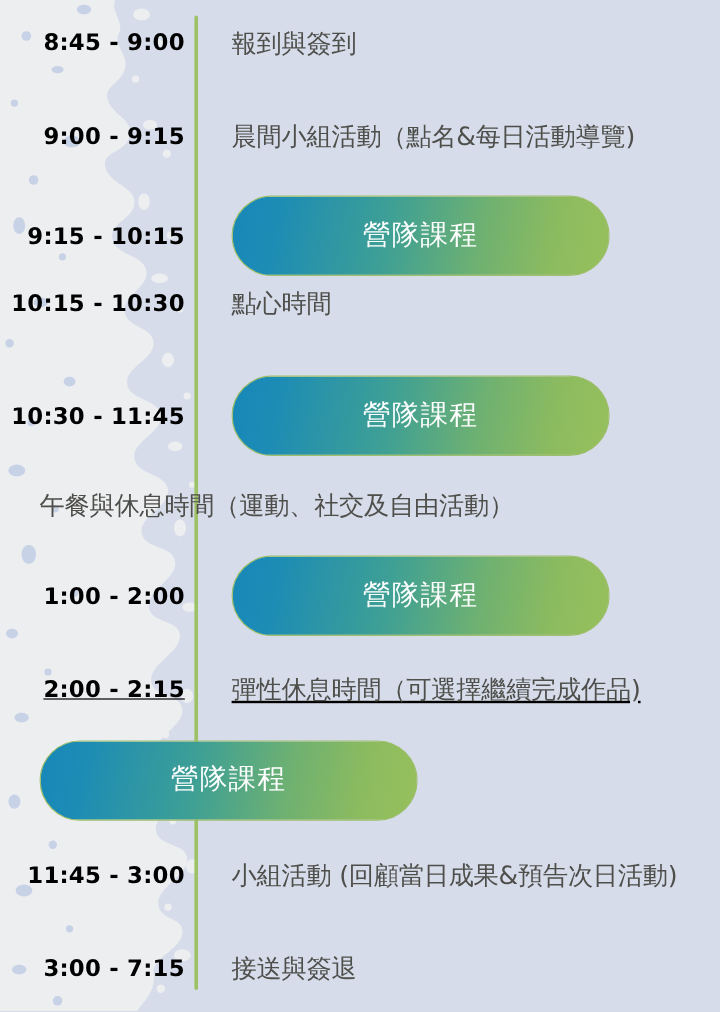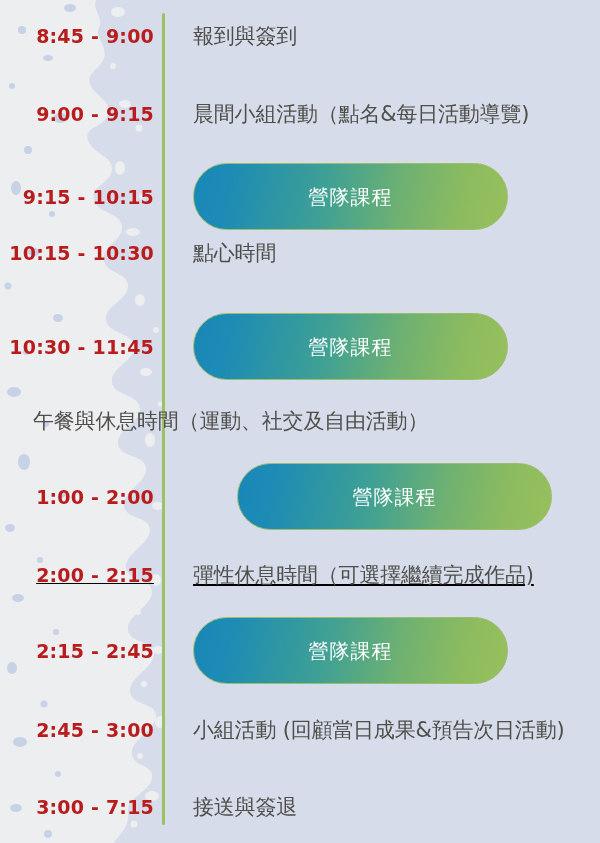--- a/index.html
+++ b/index.html
@@ -61,21 +61,21 @@
   .time-cell {
     width: 160px;
     flex: 0 0 160px;
     text-align: right;
     padding-right: 6px;
     box-sizing: border-box;
     font-family: "DejaVu Sans", "Liberation Sans", sans-serif;
     font-size: 19px;
     font-weight: 700;
     letter-spacing: 0.2px;
-    color: #b91c1c;
+    color: #000000;
     white-space: nowrap;
   }
 
   .content-cell {
     flex: 1 1 auto;
     padding-left: 33px;
     box-sizing: border-box;
     position: relative;
   }
 
@@ -104,21 +104,21 @@
     );
     border: 1px solid #9cbe6a;
     box-sizing: border-box;
     display: flex;
     align-items: center;
     justify-content: center;
   }
 
   .pill-label {
     font-family: "DejaVu Sans", "Liberation Sans", sans-serif;
-    font-size: 20px;
+    font-size: 23px;
     font-weight: 400;
     color: #ffffff;
     letter-spacing: 1px;
     line-height: 1;
   }
 </style>
 </head>
 <body>
 
 <div id="schedule-root">
@@ -249,44 +249,43 @@
           <div class="pill">
             <span class="pill-label">營隊課程</span>
           </div>
         </div>
       </div>
       <div class="row" style="top: 401px; height: 40px;">
         <div class="content-cell">
           <div class="activity-text">午餐與休息時間（運動、社交及自由活動）</div>
         </div>
       </div>
-      <div class="row" style="top: 463px; height: 67px; gap: 44px;">
+      <div class="row" style="top: 463px; height: 67px;">
         <div class="time-cell">1:00 - 2:00</div>
         <div class="content-cell">
           <div class="pill">
             <span class="pill-label">營隊課程</span>
           </div>
         </div>
       </div>
       <div class="row" style="top: 555px; height: 40px; text-decoration: underline;">
         <div class="time-cell">2:00 - 2:15</div>
         <div class="content-cell">
           <div class="activity-text">彈性休息時間（可選擇繼續完成作品)</div>
         </div>
       </div>
       <div class="row" style="top: 617px; height: 67px;">
-        <div class="time-cell">2:15 - 2:45</div>
         <div class="content-cell">
           <div class="pill">
             <span class="pill-label">營隊課程</span>
           </div>
         </div>
       </div>
       <div class="row" style="top: 710px; height: 40px;">
-        <div class="time-cell">2:45 - 3:00</div>
+        <div class="time-cell">11:45 - 3:00</div>
         <div class="content-cell">
           <div class="activity-text">小組活動 (回顧當日成果&amp;預告次日活動)</div>
         </div>
       </div>
       <div class="row" style="top: 787px; height: 40px;">
         <div class="time-cell">3:00 - 7:15</div>
         <div class="content-cell">
           <div class="activity-text">接送與簽退</div>
         </div>
       </div>

